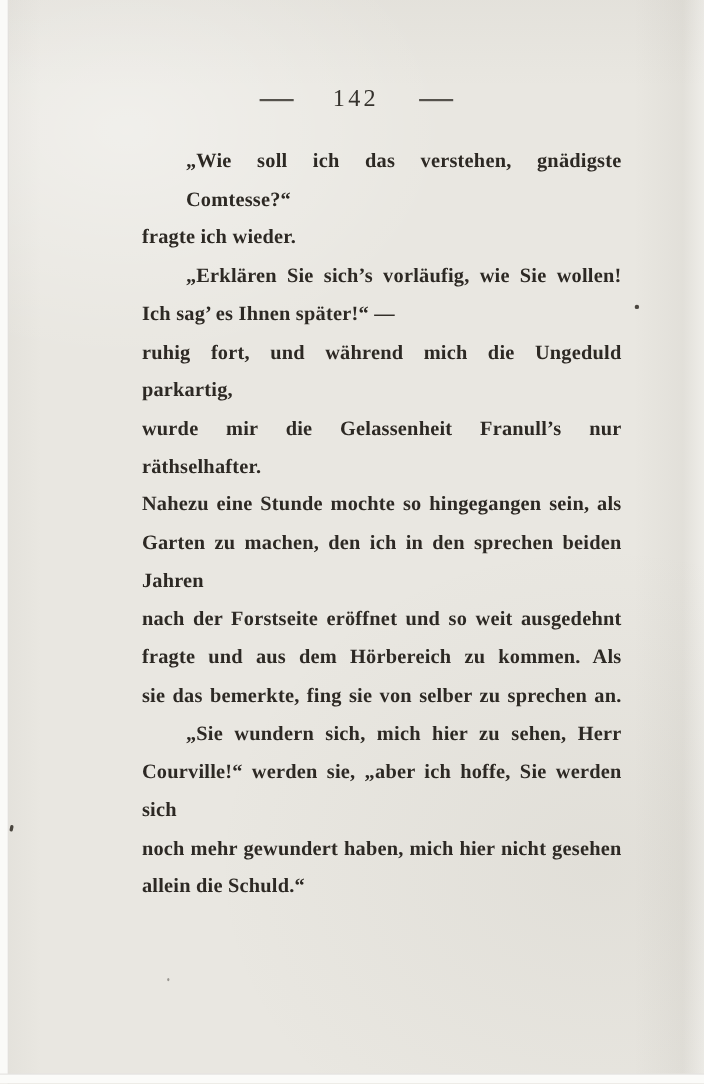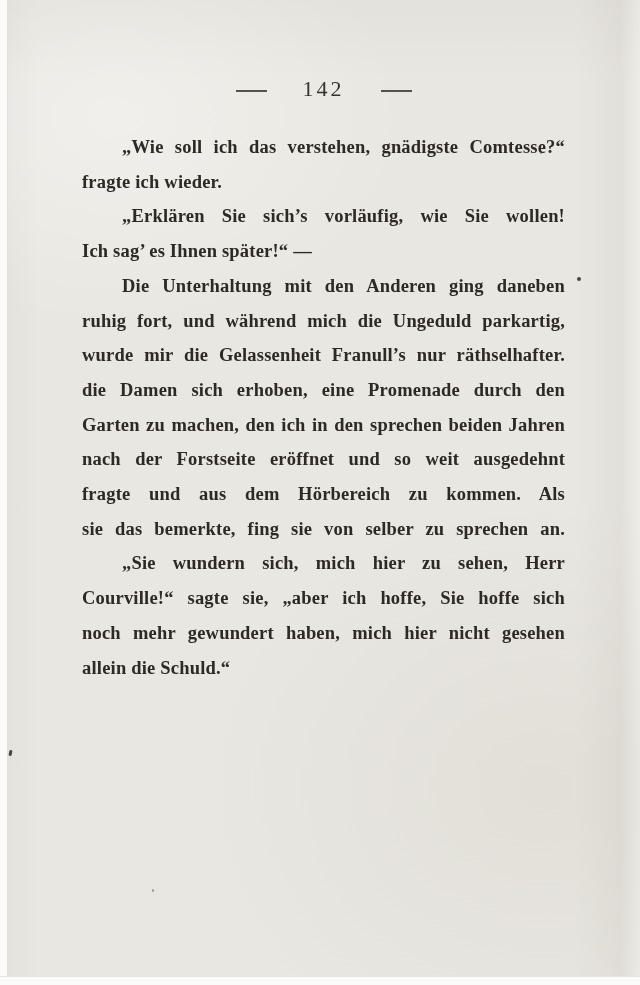--- a/index.html
+++ b/index.html
@@ -69,20 +69,21 @@
     color: #2d2924;
     font-size: 18.5px;
     font-weight: bold;
   }
   .ln {
     line-height: 34.7px;
     text-align: justify;
     text-align-last: justify;
     white-space: normal;
     letter-spacing: 0.2px;
+    margin-left: 47px;
   }
   .ln.first {
     padding-left: 40px;
   }
   .ln.last {
     text-align-last: left;
   }
   .speck {
     position: absolute;
     background: #4a463f;
@@ -107,31 +108,30 @@
 </div>
 
 <div class="textblock">
 
   <div class="ln first">„Wie soll ich das verstehen, gnädigste Comtesse?“</div>
   <div class="ln last">fragte ich wieder.</div>
 
   <div class="ln first">„Erklären Sie sich’s vorläufig, wie Sie wollen!</div>
   <div class="ln last">Ich sag’ es Ihnen später!“ —</div>
 
-  <div class="ln first">Die Unterhaltung mit den Anderen ging daneben</div>
   <div class="ln">ruhig fort, und während mich die Ungeduld parkartig,</div>
   <div class="ln">wurde mir die Gelassenheit Franull’s nur räthselhafter.</div>
-  <div class="ln">die Damen sich erhoben, eine Promenade durch den</div>
+  <div class="ln">Nahezu eine Stunde mochte so hingegangen sein, als</div>
   <div class="ln">Garten zu machen, den ich in den sprechen beiden Jahren</div>
   <div class="ln">nach der Forstseite eröffnet und so weit ausgedehnt</div>
   <div class="ln">fragte und aus dem Hörbereich zu kommen. Als</div>
   <div class="ln">sie das bemerkte, fing sie von selber zu sprechen an.</div>
 
   <div class="ln first">„Sie wundern sich, mich hier zu sehen, Herr</div>
-  <div class="ln">Courville!“ sagte sie, „aber ich hoffe, Sie hoffe sich</div>
+  <div class="ln">Courville!“ werden sie, „aber ich hoffe, Sie werden sich</div>
   <div class="ln">noch mehr gewundert haben, mich hier nicht gesehen</div>
   <div class="ln last">allein die Schuld.“</div>
 </div>
 
 <div class="speck s1"></div>
 <div class="speck s2"></div>
 <div class="speck s3"></div>
 <div class="speck s4"></div>
 
 </body></html>

